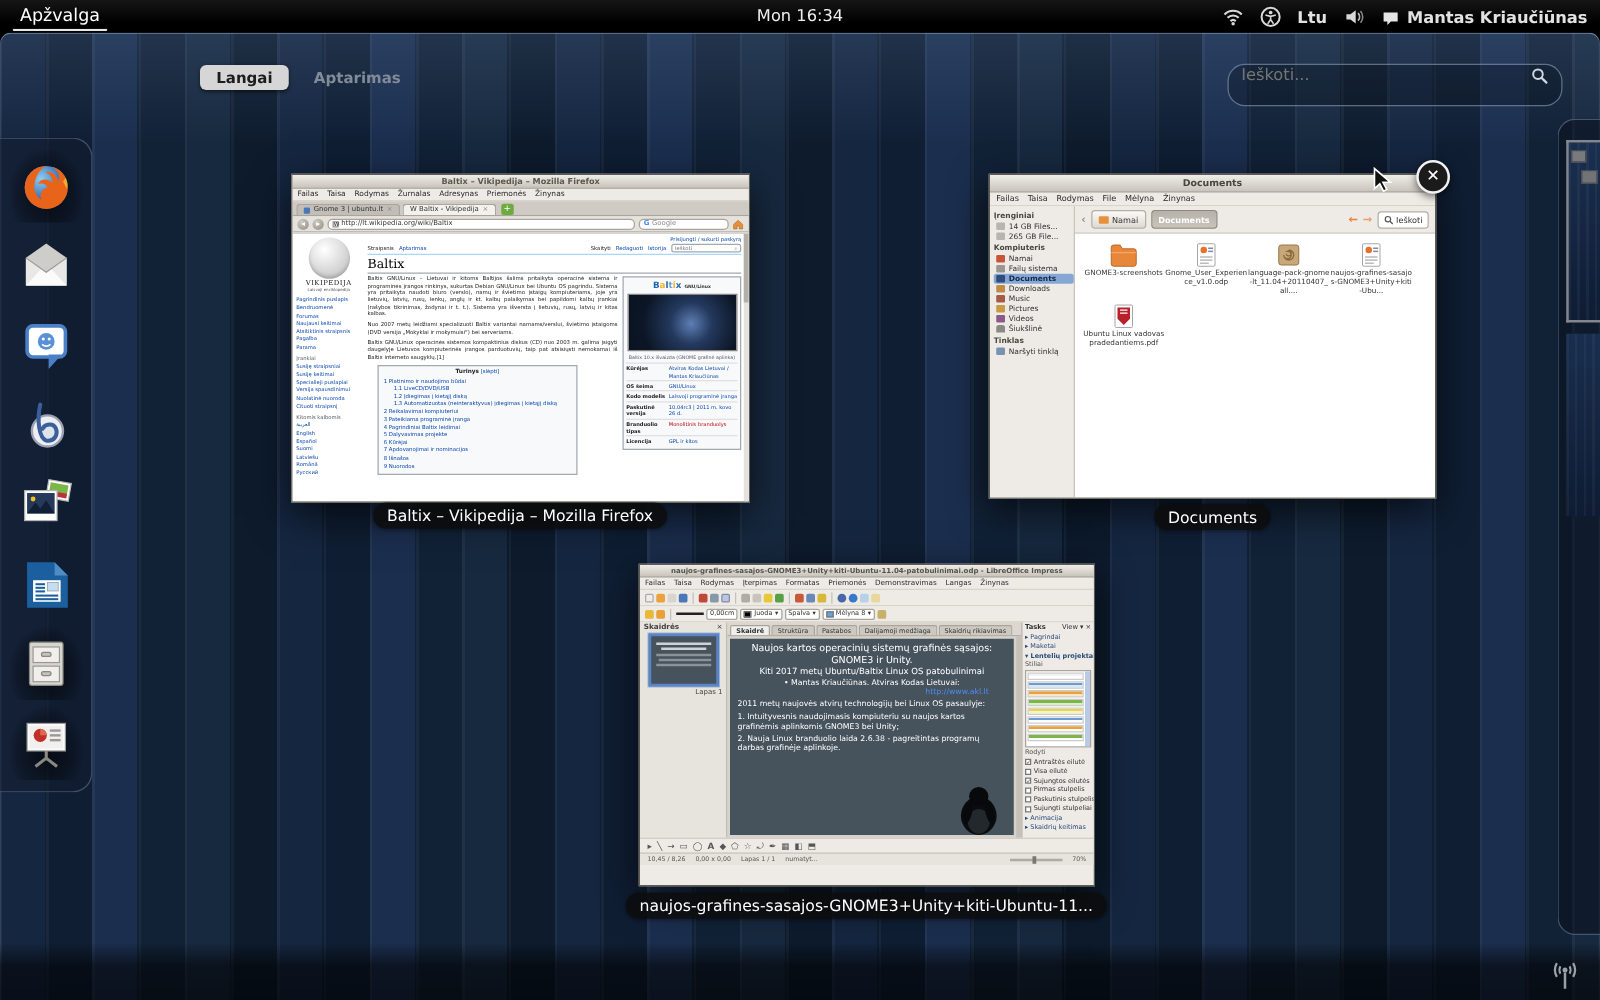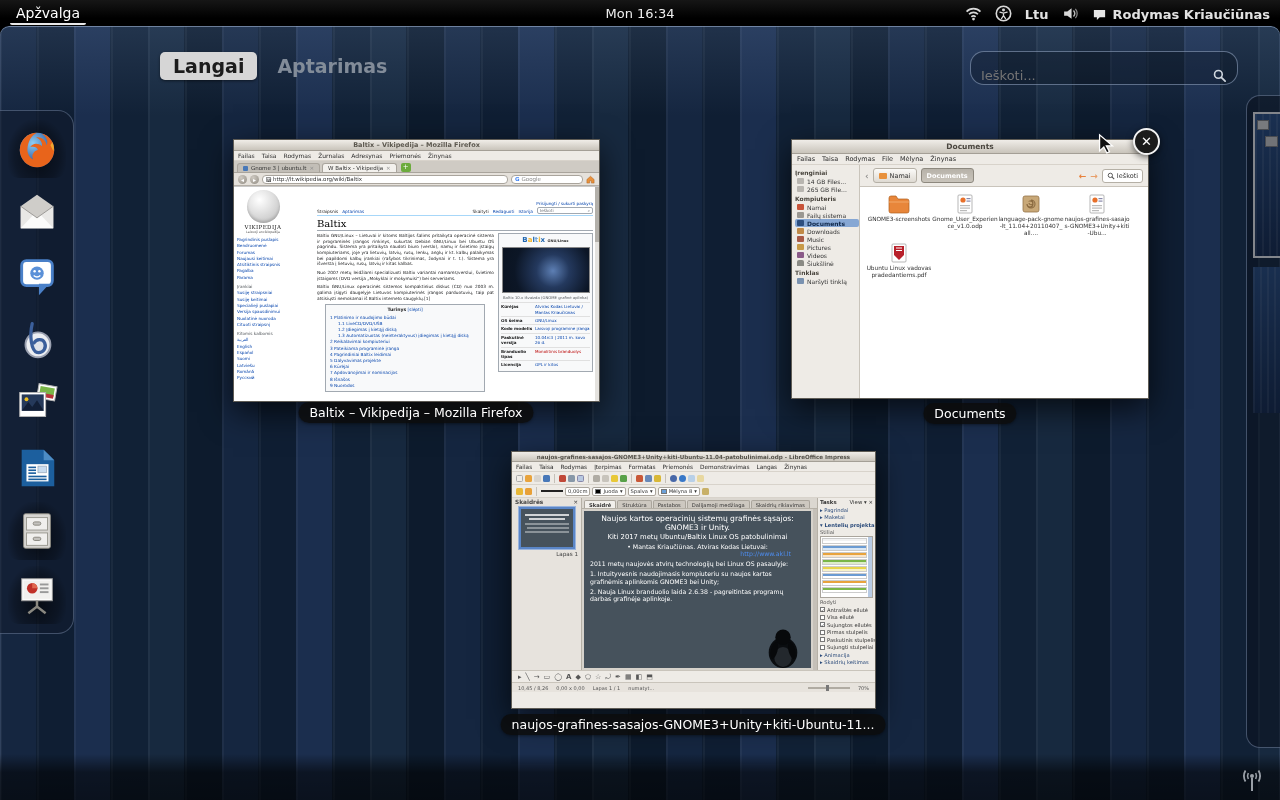--- a/index.html
+++ b/index.html
@@ -20,24 +20,24 @@
 background:
  linear-gradient(180deg,rgba(140,170,215,.14),rgba(20,30,50,0) 90px),
  repeating-linear-gradient(90deg,rgba(255,255,255,.045) 0 2px,rgba(0,0,0,0) 2px 37px),
  repeating-linear-gradient(90deg,#152640 0 36px,#0f1e33 36px 74px,#1b2e4e 74px 110px,#112136 110px 148px,#17293f 148px 184px,#0d1b2d 184px 222px),
  linear-gradient(180deg,#14243a,#0a1424);
 box-shadow:inset 0 1px 0 rgba(170,190,220,.55),inset 1px 0 0 rgba(120,140,175,.2),inset -1px 0 0 rgba(120,140,175,.2);}
 .bottomshade{position:absolute;left:0;bottom:0;width:1280px;height:46px;background:linear-gradient(180deg,rgba(0,0,0,0),rgba(0,0,0,.55) 40%,rgba(0,0,0,.62));}
 
 
 .viewtabs{position:absolute;top:52px;left:160px;display:flex;gap:20px;align-items:center;z-index:20;}
-.vt{font-size:19px;font-weight:bold;}
+.vt{font-size:12px;font-weight:bold;}
 .vt.sel{background:#d6d6d6;color:#1c1c1c;padding:3px 13px;border-radius:5px;box-shadow:0 1px 3px rgba(0,0,0,.5);}
 .vt.dim{color:#828c99;}
-.shell-search{position:absolute;top:51px;right:42px;width:268px;height:28px;border:1px solid rgba(155,175,205,.55);border-radius:14px;background:rgba(10,18,30,.35);display:flex;align-items:flex-start;padding:16px 10px;z-index:20;}
+.shell-search{position:absolute;top:51px;right:30px;width:268px;height:28px;border:1px solid rgba(155,175,205,.55);border-radius:14px;background:rgba(10,18,30,.35);display:flex;align-items:flex-end;padding:16px 10px;z-index:20;}
 .shell-search input{flex:1;background:transparent;border:none;outline:none;color:#9aa4b2;font-size:13px;font-family:inherit;}
 .shell-search .tb-ic{width:15px;height:15px;}
 
 
 .dash{position:absolute;left:0;top:110px;width:74px;height:524px;background:rgba(18,28,46,.55);border:1px solid rgba(145,165,200,.38);border-left:none;border-radius:0 16px 16px 0;display:flex;flex-direction:column;align-items:center;justify-content:space-around;padding:6px 0;z-index:15;}
 .dock-item{width:58px;height:58px;display:flex;align-items:center;justify-content:center;border-radius:10px;}
 .dock-item svg{width:46px;height:46px;}
 .dock-item.running{background:radial-gradient(ellipse at 50% 62%,rgba(0,0,0,.62) 0%,rgba(0,0,0,.25) 55%,rgba(0,0,0,0) 75%);}
 
 
@@ -68,21 +68,21 @@
 .homeic{width:9px;height:9px;}
 .ffcontent{background:#fff;display:flex;height:216px;position:relative;border-top:1px solid #c8c8c8;}
 .ffscroll{position:absolute;right:0;top:0;width:4px;height:100%;background:#e4e2de;}
 .ffscroll i{display:block;width:4px;height:55px;background:#b3b0aa;}
 .wikiside{width:57px;padding:2px 2px 0 3px;flex-shrink:0;}
 .wglobe{width:33px;height:33px;border-radius:50%;margin:1px auto 0;background:radial-gradient(circle at 38% 30%,#ffffff,#d8d8d8 55%,#b9b9b9);box-shadow:inset 0 -2px 3px rgba(0,0,0,.18);}
 .wlogo{text-align:center;font-family:"DejaVu Serif","Liberation Serif",serif;font-size:5.5px;letter-spacing:.4px;color:#222;margin-top:1px;}
 .wsub{text-align:center;font-size:3.2px;color:#555;}
 .wlinks{margin-top:3px;font-size:4.2px;line-height:6.3px;color:#0645ad;}
 .wlinks .sechead{color:#54595d;margin-top:3px;font-size:4.2px;}
-.wmain{flex:1;padding:13px 6px 0 3px;overflow:hidden;margin-left:23px;}
+.wmain{flex:1;padding:1px 6px 0 3px;overflow:hidden;}
 .signin{text-align:right;font-size:4.2px;color:#0645ad;margin:1px 0;}
 .wikitabs{display:flex;align-items:flex-end;font-size:4.3px;color:#0645ad;border-bottom:1px solid #a7d7f9;padding-bottom:1px;gap:4px;}
 .wikitabs .on{color:#222;}
 .wikitabs .sp{flex:1;}
 .wsearch{border:1px solid #a2a9b1;border-radius:2px;height:7px;width:56px;display:flex;align-items:center;padding:0 2px;color:#72777d;font-size:4.2px;justify-content:space-between;}
 .wh1{font-family:"DejaVu Serif","Liberation Serif",serif;font-size:10px;color:#000;border-bottom:1px solid #a2a9b1;margin:2px 0 2px;padding-bottom:1px;}
 .wbody{font-size:4.3px;line-height:1.32;color:#202122;position:relative;}
 .wbody p{margin-bottom:3px;text-align:justify;}
 .infobox{float:right;width:95px;border:1px solid #a2a9b1;background:#f8f9fa;margin:0 0 3px 4px;padding:2px;font-size:4.1px;}
 .iblogo{text-align:center;font-weight:bold;font-size:7px;}
@@ -211,21 +211,21 @@
           <path d="M10.8 5.2 A4.2 4.2 0 0 1 10.8 10.8" stroke="#bbb" stroke-width="1.3" fill="none"></path>
           <path d="M12.6 3.6 A6.6 6.6 0 0 1 12.6 12.4" stroke="#888" stroke-width="1.2" fill="none"></path>
         </svg>
     </span>
     <span class="im-group">
       <span class="tb-ic" style="width:15px;height:15px;">
         <svg viewBox="0 0 16 16">
             <path d="M2 3.2 H14 V10.8 H8.2 L5.2 13.8 V10.8 H2 Z" fill="#e6e6e6"></path>
           </svg>
       </span>
-      <span class="txt">Rodymas Kriaučiūnas</span>
+      <span class="txt">Mantas Kriaučiūnas</span>
     </span>
   </div>
 </div>
 
 <div class="overview">
   <div class="bottomshade"></div>
 </div>
 
 <div class="viewtabs">
   <span class="vt sel">Langai</span>

